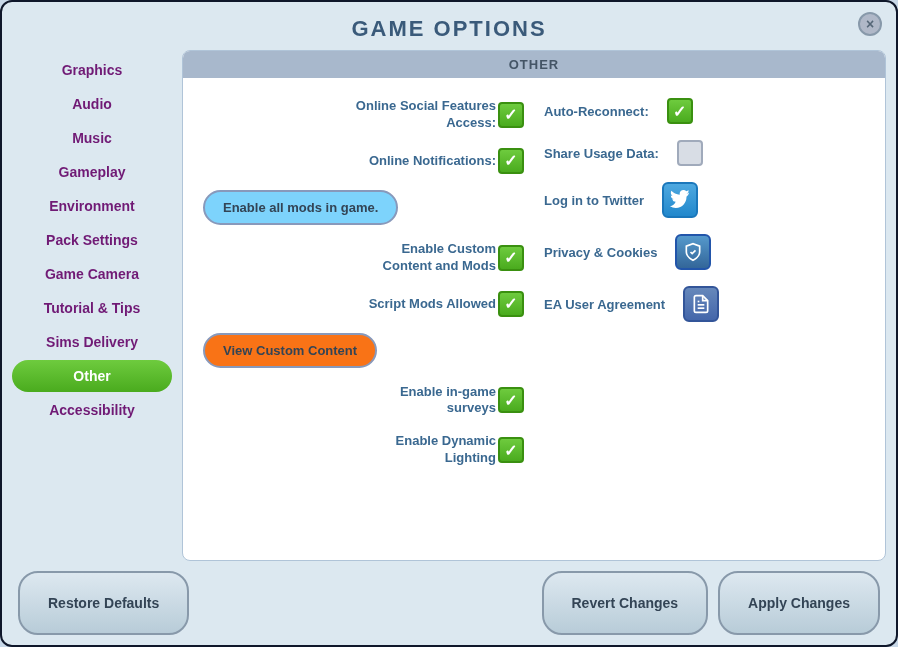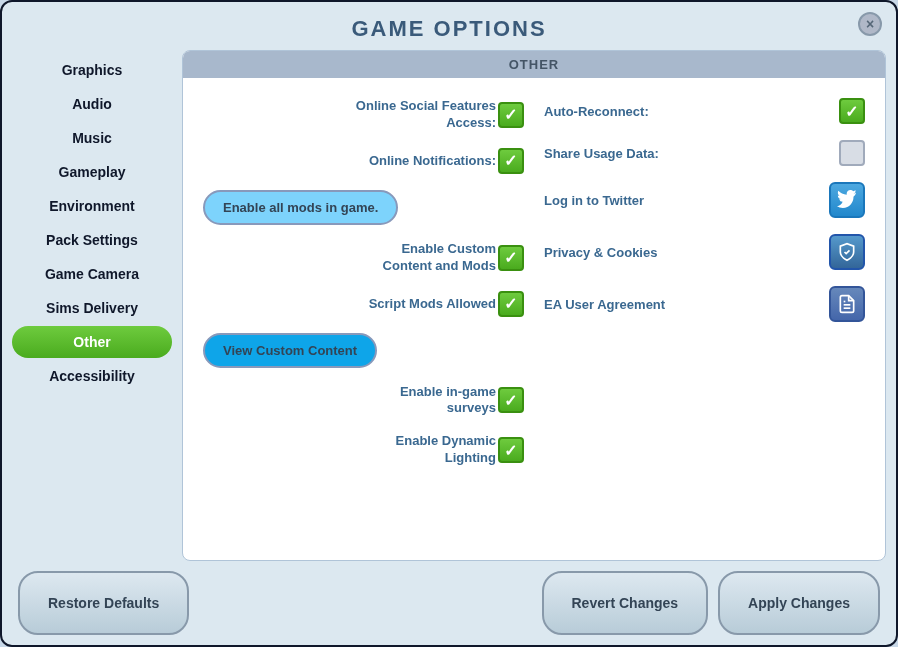--- a/index.html
+++ b/index.html
@@ -76,21 +76,21 @@
       gap: 2px;
       padding: 4px 0;
     }
 
     .sidebar-item {
       padding: 8px 10px;
       text-align: center;
       border-radius: 6px;
       cursor: pointer;
       font-size: 14px;
-      color: #0f172a;
+      color: #701a75;
       font-weight: 600;
     }
 
     .sidebar-item.active {
       background: linear-gradient(180deg, #6ecb3e, #4aab1e);
       color: white;
       border-radius: 20px;
     }
 
     
@@ -187,21 +187,21 @@
       border-radius: 20px;
       padding: 8px 18px;
       font-size: 13px;
       font-weight: bold;
       color: #334455;
       cursor: pointer;
       display: inline-block;
     }
 
     .view-custom-btn {
-      background: #0ea5e9;
+      background: #f97316;
       border: 2px solid #8899bb;
       border-radius: 20px;
       padding: 8px 18px;
       font-size: 13px;
       font-weight: bold;
       color: #334455;
       cursor: pointer;
       display: inline-block;
     }
 
@@ -227,21 +227,21 @@
     }
 
     .icon-btn.ea {
       background: linear-gradient(180deg, #6688bb, #4466aa);
       border: 2px solid #335599;
     }
 
     .right-setting-row {
       display: flex;
       align-items: center;
-      justify-content: space-between;
+      justify-content: flex-start;
       gap: 18px;
     }
 
     .right-setting-label {
       font-size: 13px;
       color: #3a6890;
       font-weight: 600;
     }
 
     
@@ -289,20 +289,21 @@
   <div class="main-area">
 
     <div class="sidebar">
       <div class="sidebar-item">Graphics</div>
       <div class="sidebar-item">Audio</div>
       <div class="sidebar-item">Music</div>
       <div class="sidebar-item">Gameplay</div>
       <div class="sidebar-item">Environment</div>
       <div class="sidebar-item">Pack Settings</div>
       <div class="sidebar-item">Game Camera</div>
+      <div class="sidebar-item">Tutorial &amp; Tips</div>
       <div class="sidebar-item">Sims Delivery</div>
       <div class="sidebar-item active">Other</div>
       <div class="sidebar-item">Accessibility</div>
     </div>
 
     <div class="content-panel">
       <div class="section-header">Other</div>
 
       <div class="settings-area">
 

